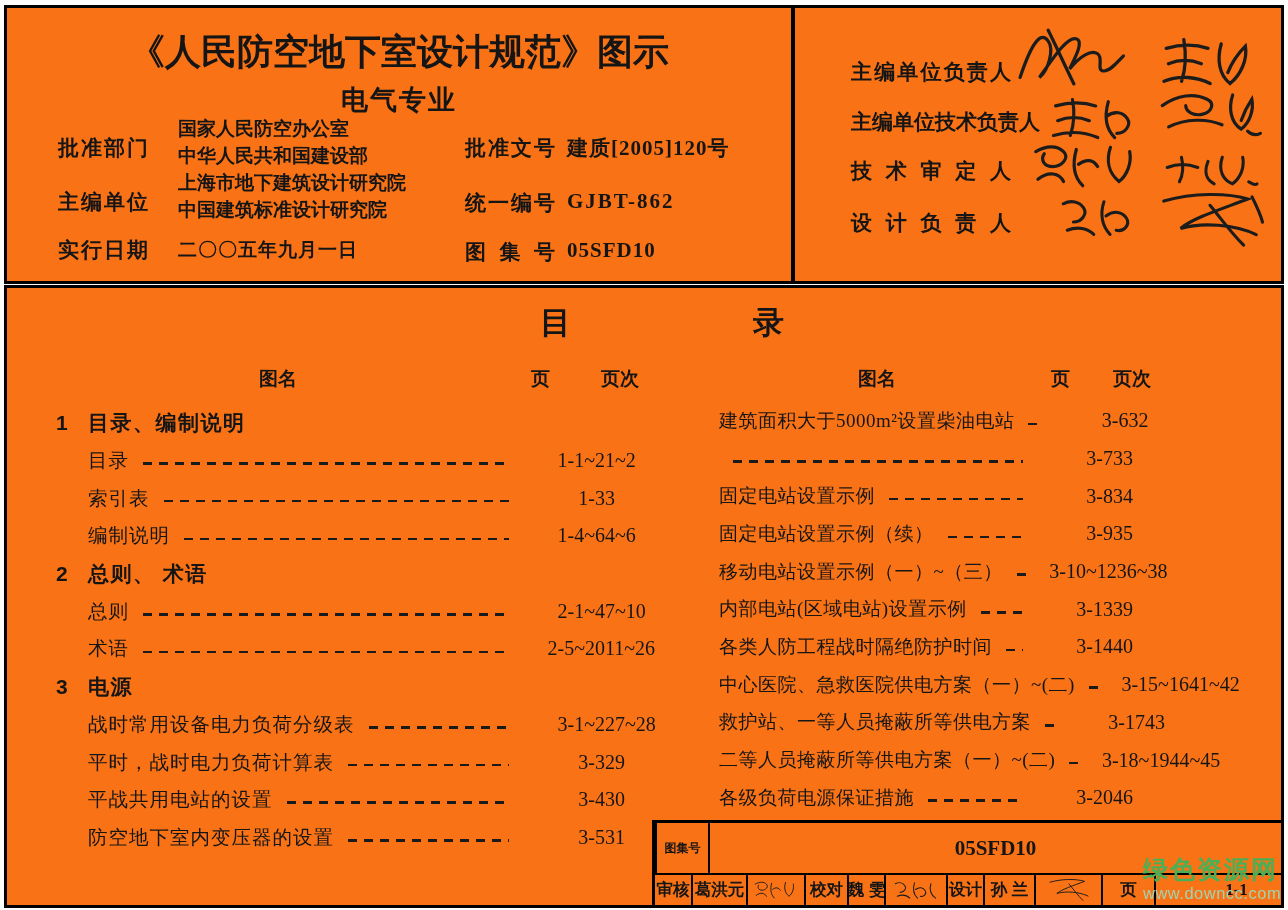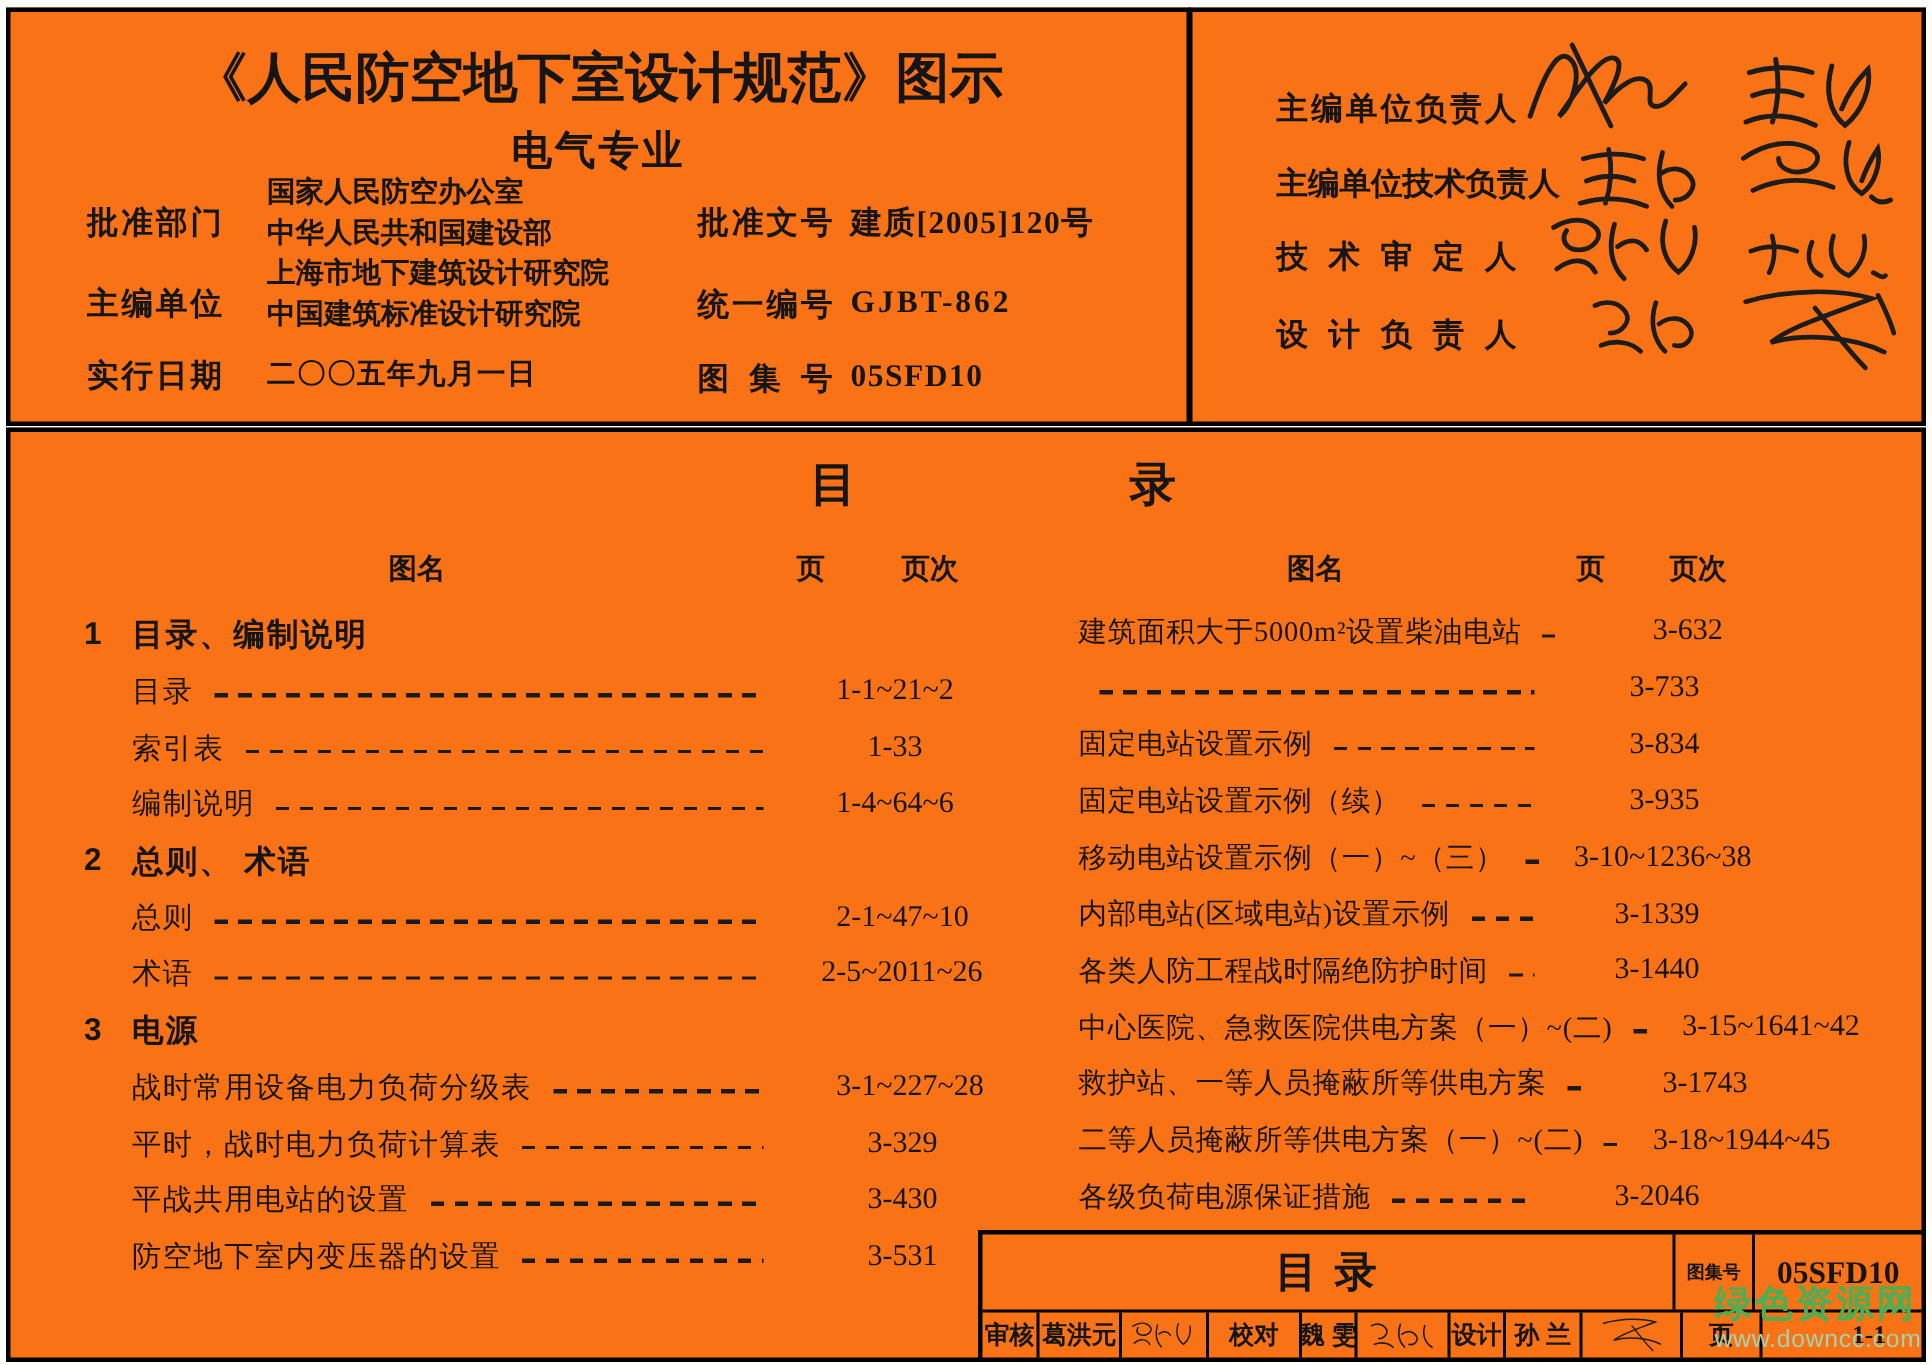--- a/index.html
+++ b/index.html
@@ -294,33 +294,32 @@
         <span class="tname">各级负荷电源保证措施</span>
         <span class="leader"></span>
         <span class="tpage">3-20</span>
         <span class="tpno">46</span>
       </div>
     </div>
   </div>
 
   <div class="box" id="title-block">
     <div class="tb-top">
-      <div class="tb-title">目 录</div>
       <div class="tb-cell tb-atlas-label">图集号</div>
       <div class="tb-cell tb-atlas-no">05SFD10</div>
     </div>
     <div class="tb-bottom">
       <div class="tb-cell first" style="width:36px">审核</div>
       <div class="tb-cell" style="width:55px">葛洪元</div>
       <div class="tb-cell tb-sig" style="width:58px">
         <svg width="52" height="24" viewBox="0 0 120 55">
             <path d="M12 14 C22 8 32 8 38 14 C44 20 36 28 28 28 C20 28 16 22 20 16 M14 40 C24 32 34 34 38 42 M50 12 C46 26 48 38 56 46 M52 26 C60 20 66 22 70 28 M82 10 C78 22 80 34 90 42 C98 36 102 24 100 14" stroke-width="5"></path>
           </svg>
       </div>
-      <div class="tb-cell" style="width:62px">校对</div>
+      <div class="tb-cell" style="width:43px">校对</div>
       <div class="tb-cell" style="width:37px">魏 雯</div>
       <div class="tb-cell tb-sig" style="width:62px">
         <svg width="56" height="24" viewBox="0 0 110 50">
             <path d="M12 12 C20 8 28 10 32 16 C36 22 30 30 22 30 M16 38 C26 34 36 36 42 42 M52 10 C48 22 50 34 58 42 M54 24 C62 18 70 20 74 26 C78 32 72 40 64 38 M86 12 C82 24 86 36 96 42" stroke-width="5"></path>
           </svg>
       </div>
       <div class="tb-cell" style="width:37px">设计</div>
       <div class="tb-cell" style="width:51px">孙 兰</div>
       <div class="tb-cell tb-sig" style="width:67px">
         <svg width="58" height="26" viewBox="0 0 120 60">

